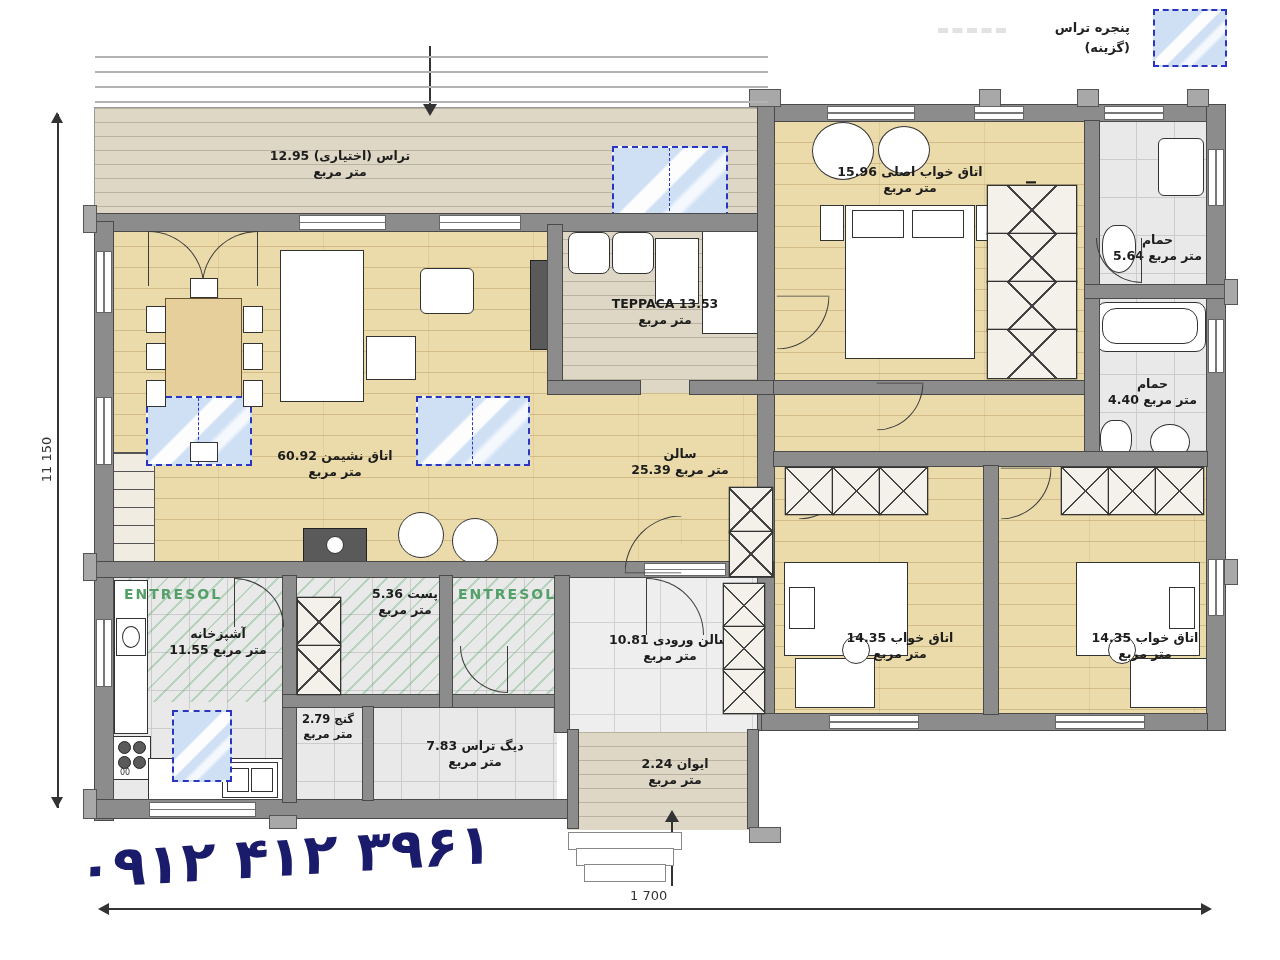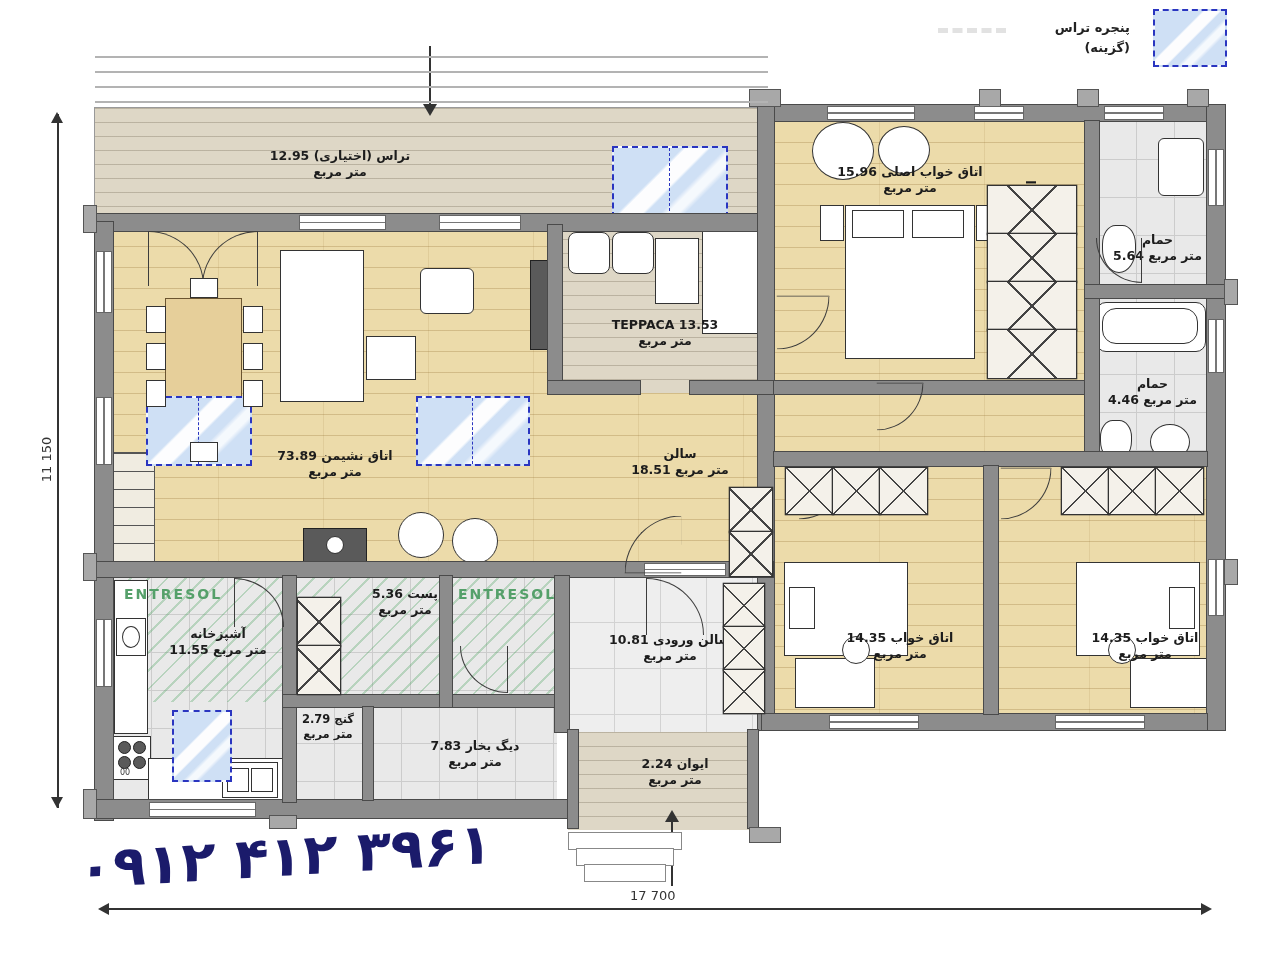--- a/index.html
+++ b/index.html
@@ -172,33 +172,33 @@
   <div class="rlabel" style="left:975px;top:216px;width:130px;transform:rotate(-90deg);">
     <div class="l1" dir="rtl"><span>اتاق رختکن</span> <span>4.42</span></div>
     <div class="l2" dir="rtl">متر مربع</div>
   </div>
   <div class="rlabel" style="left:1110px;top:232px;width:95px;">
     <div class="l1" dir="rtl">حمام</div>
     <div class="l2" dir="rtl"><span>متر مربع</span> <span>5.64</span></div>
   </div>
   <div class="rlabel" style="left:1105px;top:376px;width:95px;">
     <div class="l1" dir="rtl">حمام</div>
-    <div class="l2" dir="rtl"><span>متر مربع</span> <span>4.46</span></div>
-  </div>
-  <div class="rlabel" style="left:595px;top:317px;width:140px;">
+    <div class="l2" dir="rtl"><span>متر مربع</span> <span>4.40</span></div>
+  </div>
+  <div class="rlabel" style="left:595px;top:296px;width:140px;">
     <div class="l1" dir="ltr"><span>TEPPACA</span> <span>13.53</span></div>
     <div class="l2" dir="rtl">متر مربع</div>
   </div>
   <div class="rlabel" style="left:255px;top:448px;width:160px;">
-    <div class="l1" dir="rtl"><span>اتاق نشیمن</span> <span>73.89</span></div>
+    <div class="l1" dir="rtl"><span>اتاق نشیمن</span> <span>60.92</span></div>
     <div class="l2" dir="rtl">متر مربع</div>
   </div>
   <div class="rlabel" style="left:620px;top:446px;width:120px;">
     <div class="l1" dir="rtl">سالن</div>
-    <div class="l2" dir="rtl"><span>متر مربع</span> <span>18.51</span></div>
+    <div class="l2" dir="rtl"><span>متر مربع</span> <span>25.39</span></div>
   </div>
   <div class="rlabel" style="left:158px;top:626px;width:120px;">
     <div class="l1" dir="rtl">آشپزخانه</div>
     <div class="l2" dir="rtl"><span>متر مربع</span> <span>11.55</span></div>
   </div>
   <div class="rlabel" style="left:350px;top:586px;width:110px;">
     <div class="l1" dir="rtl"><span>پست</span> <span>5.36</span></div>
     <div class="l2" dir="rtl">متر مربع</div>
   </div>
   <div class="rlabel" style="left:600px;top:632px;width:140px;">
@@ -211,39 +211,39 @@
   </div>
   <div class="rlabel" style="left:1075px;top:630px;width:140px;">
     <div class="l1" dir="rtl"><span>اتاق خواب</span> <span>14.35</span></div>
     <div class="l2" dir="rtl">متر مربع</div>
   </div>
   <div class="rlabel" style="left:288px;top:712px;width:80px;font-size:11.5px;">
     <div class="l1" dir="rtl"><span>گنج</span> <span>2.79</span></div>
     <div class="l2" dir="rtl">متر مربع</div>
   </div>
   <div class="rlabel" style="left:415px;top:738px;width:120px;">
-    <div class="l1" dir="rtl"><span>دیگ بخار</span> <span>7.83</span></div>
+    <div class="l1" dir="rtl"><span>دیگ تراس</span> <span>7.83</span></div>
     <div class="l2" dir="rtl">متر مربع</div>
   </div>
   <div class="rlabel" style="left:620px;top:756px;width:110px;">
     <div class="l1" dir="rtl"><span>ایوان</span> <span>2.24</span></div>
     <div class="l2" dir="rtl">متر مربع</div>
   </div>
 
   <div class="entresol" style="left:124px;top:586px;">ENTRESOL</div>
   <div class="entresol" style="left:458px;top:586px;">ENTRESOL</div>
 
   <div class="dimline" style="left:57px;top:114px;width:1.5px;height:694px;"></div>
   <div class="tri" style="left:51px;top:112px;border-left:6px solid transparent;border-right:6px solid transparent;border-bottom:11px solid #333;"></div>
   <div class="tri" style="left:51px;top:797px;border-left:6px solid transparent;border-right:6px solid transparent;border-top:11px solid #333;"></div>
   <div class="dimtext" style="left:24px;top:452px;transform:rotate(-90deg);">11 150</div>
   <div class="dimline" style="left:100px;top:908px;width:1110px;height:1.5px;"></div>
   <div class="tri" style="left:98px;top:903px;border-top:6px solid transparent;border-bottom:6px solid transparent;border-right:11px solid #333;"></div>
   <div class="tri" style="left:1201px;top:903px;border-top:6px solid transparent;border-bottom:6px solid transparent;border-left:11px solid #333;"></div>
-  <div class="dimtext" style="left:630px;top:888px;">17 700</div>
+  <div class="dimtext" style="left:630px;top:888px;">1 700</div>
 
   <div class="dimline" style="left:429px;top:46px;width:2px;height:60px;"></div>
   <div class="tri" style="left:423px;top:104px;border-left:7px solid transparent;border-right:7px solid transparent;border-top:12px solid #333;"></div>
   <div class="dimline" style="left:671px;top:820px;width:2px;height:66px;"></div>
   <div class="tri" style="left:665px;top:810px;border-left:7px solid transparent;border-right:7px solid transparent;border-bottom:12px solid #333;"></div>
 
   <div id="phone" dir="ltr">۰۹۱۲ ۴۱۲ ۳۹۶۱</div>
 <div class="wall" style="left: 95px; top: 214px; width: 678px; height: 17px;"></div>
     <div class="wall" style="left: 95px; top: 222px; width: 18px; height: 598px;"></div>
     <div class="wall" style="left: 762px; top: 105px; width: 463px; height: 16px;"></div>

